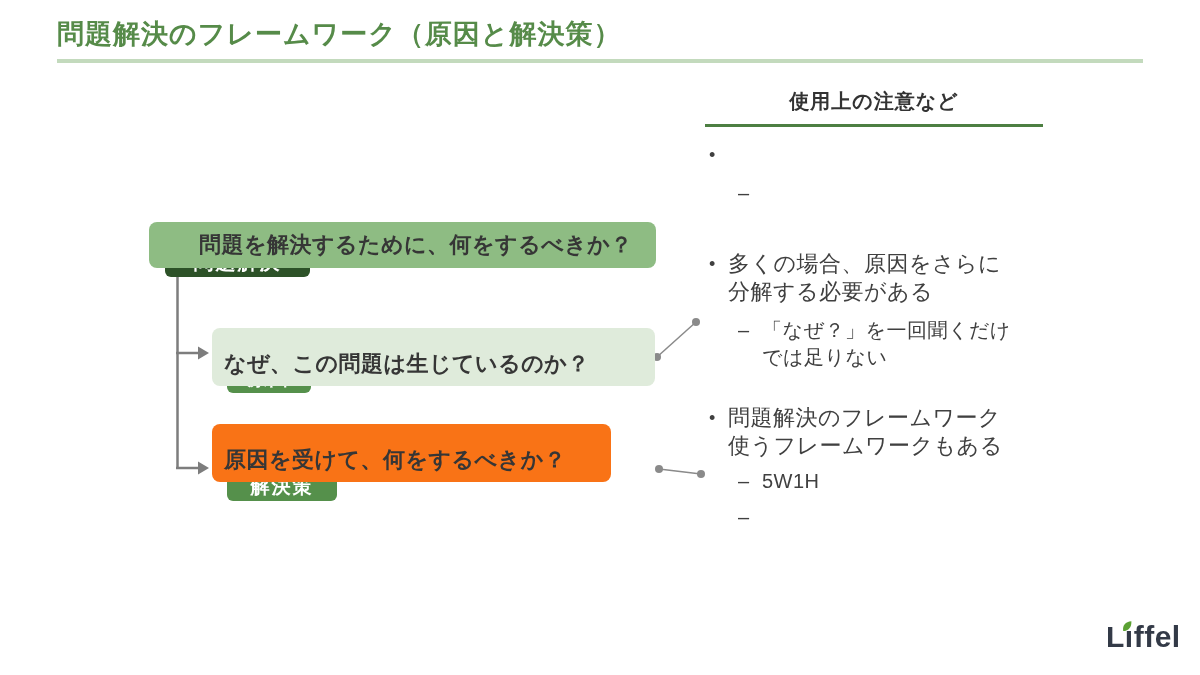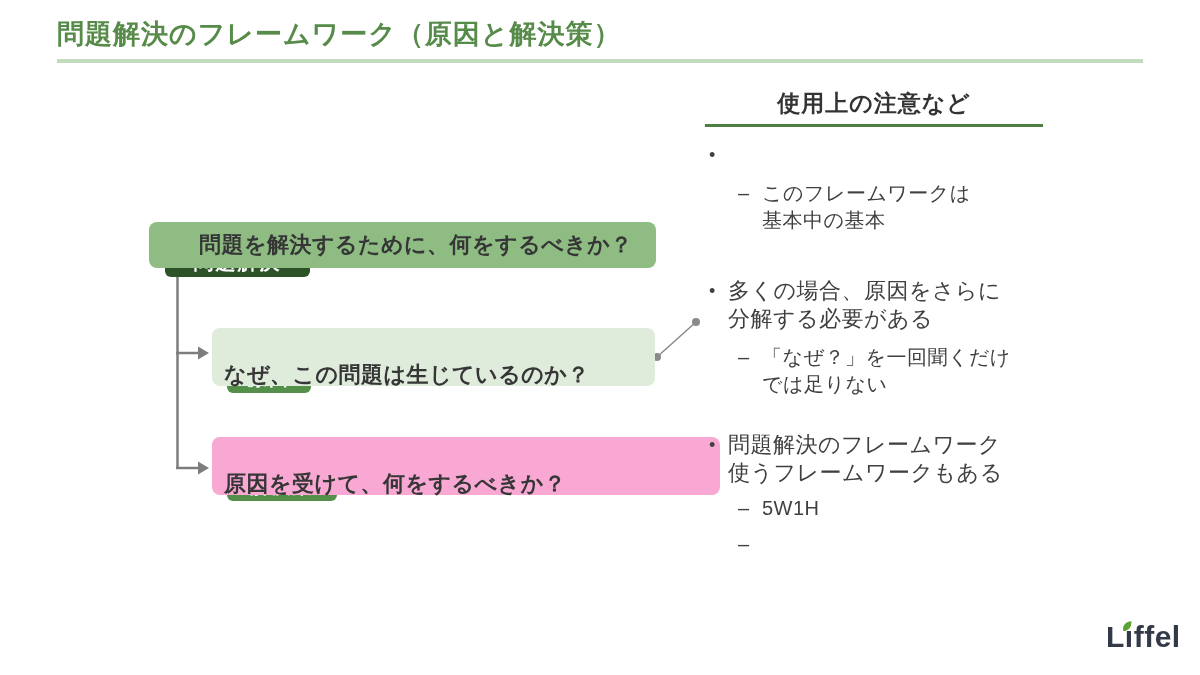--- a/index.html
+++ b/index.html
@@ -25,37 +25,37 @@
   .node-box {
     border-radius:8px; display:flex;
   }
   .node-box .node-text {
     font-weight:bold; font-size:22px; color:#363636; letter-spacing:0.5px;
     white-space:nowrap;
   }
   .box-1 { left:149px; top:222px; width:507px; height:46px; background:#8ebc83; align-items:center;padding-left:36px; }
   .box-1 .node-text { padding-left:14px; }
   .box-2 { left:212px; top:328px; width:443px; height:58px; background:#dfebdb; align-items:flex-start; }
-  .box-3 { left:212px; top:437px; width:508px; height:58px; background:#f9a8d4; align-items:flex-start; }
-  .box-2 .node-text, .box-3 .node-text { padding:32px 0 0 12px; }
+  .box-3 { left:212px; top:424px; width:399px; height:58px; background:#f97316; align-items:flex-start; }
+  .box-2 .node-text, .box-3 .node-text { padding:21px 0 0 12px; }
 
   .node-pill {
     border-radius:6px; color:#ffffff; font-weight:bold; text-align:center;
     display:flex; align-items:center; justify-content:center; letter-spacing:2px;margin-top:48px;
   }
   .pill-1 { left:165px; top:200px; width:145px; height:29px; background:#2d5228; font-size:20px; }
   .pill-2 { left:227px; top:317px; width:84px;  height:28px; background:#55904b; font-size:19px; }
   .pill-3 { left:227px; top:425px; width:110px; height:28px; background:#55904b; font-size:19px; }
 
   .connector-svg { left:0; top:0; width:1200px; height:675px; pointer-events:none; }
 
   
   .notes-heading {
     left:705px; top:88px; width:338px; text-align:center;
-    font-size:23px; font-weight:bold; color:#333333; letter-spacing:1px;
+    font-size:20px; font-weight:bold; color:#333333; letter-spacing:1px;
   }
   .heading-underline { left:705px; top:124px; width:338px; height:3px; background:#4d7f42; }
 
   .notes-list { left:700px; top:141px; width:450px; }
   .note-item { display:flex; font-size:22px; line-height:28px; color:#404040; }
   .note-item .marker { width:28px; padding-left:9px; flex:none; font-size:18px; }
   .note-item .note-text { white-space:pre-line; letter-spacing:0.5px; }
   .note-sub { display:flex; margin-left:38px; margin-top:11px; font-size:20px; line-height:27px; color:#404040; }
   .note-sub .marker { width:24px; flex:none; }
   .note-sub .note-text { white-space:pre-line; letter-spacing:0.5px; }
@@ -112,22 +112,20 @@
 <div class="abs notes-heading">使用上の注意など</div>
 <div class="abs heading-underline"></div>
 
 <div class="abs notes-list">
 
   <div class="note-item">
     <span class="marker">•</span>
   </div>
   <div class="note-sub">
     <span class="marker">–</span>
-    <span class="note-text">このフレームワークは
-基本中の基本</span>
   </div>
 
   <div class="note-item gap-2">
     <span class="marker">•</span>
     <span class="note-text">多くの場合、原因をさらに
 分解する必要がある</span>
   </div>
   <div class="note-sub">
     <span class="marker">–</span>
     <span class="note-text">「なぜ？」を一回聞くだけ

